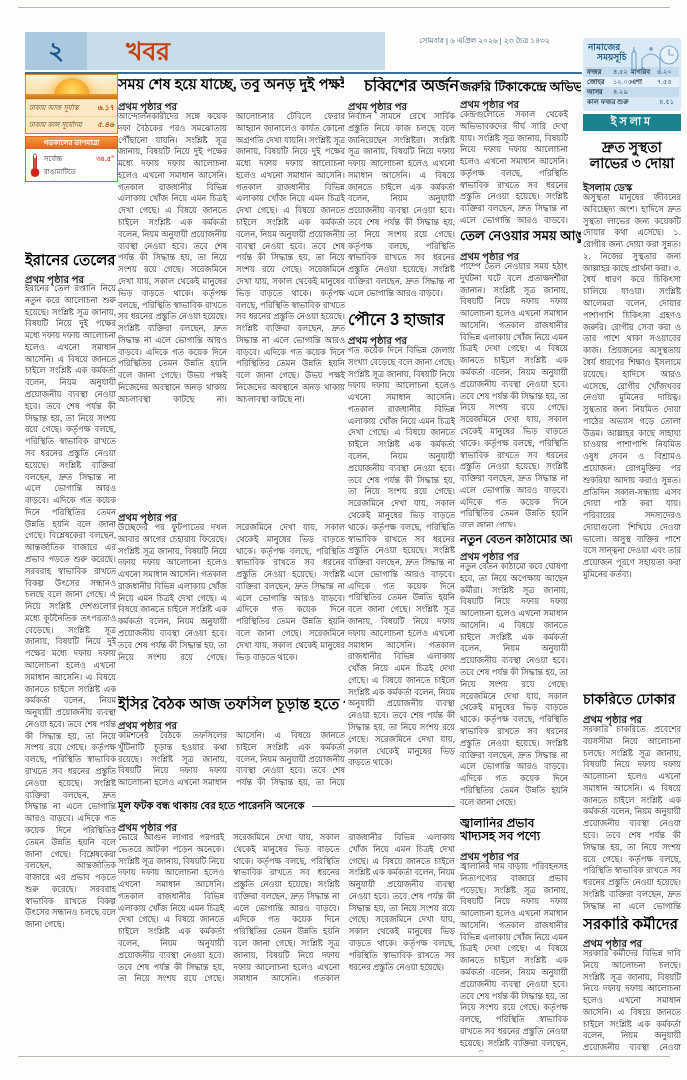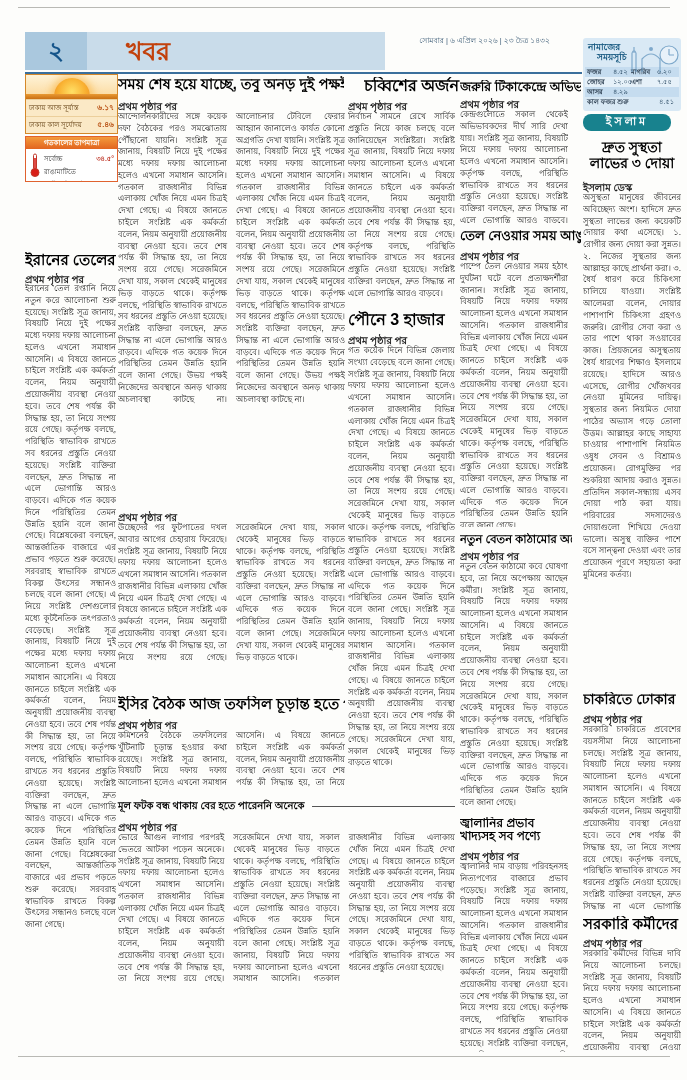--- a/index.html
+++ b/index.html
@@ -25,24 +25,24 @@
   .prayer-title .t2{margin-left:9px;display:block;}
   .mosque{position:absolute;right:1px;top:1px;z-index:1;opacity:.85;}
   .prayer-table{position:absolute;left:2px;top:29px;width:94px;font-size:6.6px;}
   .prayer-row{display:flex;height:10px;align-items:center;padding:0 2px;}
   .prayer-row:nth-child(odd){background:#c5dcef;}
   .prayer-row:nth-child(even){background:#e6f1f9;}
   .pl{font-weight:bold;color:#2c3e50;width:26px;}
   .pv{color:#12344f;width:18px;}
   .prayer-foot{position:absolute;left:4px;bottom:3px;width:90px;display:flex;justify-content:space-between;font-size:6.8px;color:#12344f;}
   .prayer-foot .pl{width:auto;}
-  .islam-banner{position:absolute;left:583px;top:114px;width:88px;height:17px;background:#18828e;color:#fff;
-    display:flex;align-items:center;justify-content:center;font-size:11px;font-weight:bold;letter-spacing:3px;border-radius:8px;}
-  
-  .sunbox{position:absolute;left:25px;top:74px;width:91px;height:58px;border:1px solid #d4882a;background:#fbe9c6;overflow:hidden;}
+  .islam-banner{position:absolute;left:583px;top:114px;width:98px;height:17px;background:#18828e;color:#fff;
+    display:flex;align-items:center;justify-content:center;font-size:11px;font-weight:bold;letter-spacing:3px;}
+  
+  .sunbox{position:absolute;left:25px;top:74px;width:91px;height:58px;border:1px solid #d4882a;background:#fbe9c6;overflow:hidden;font-style:italic;}
   .sun-sky{position:relative;height:24px;background:linear-gradient(#fef3d8,#fbd89a);overflow:hidden;}
   .sun-circle{position:absolute;left:50%;transform:translateX(-50%);top:3px;width:36px;height:36px;border-radius:50%;
     background:radial-gradient(circle at 50% 38%,#ffe066 0%,#f9b233 45%,#ef8f1f 78%);box-shadow:0 0 9px 3px rgba(247,166,29,.55);}
   .horizon{position:absolute;bottom:0;left:0;right:0;height:5px;background:linear-gradient(#e99a33,#c96f12);}
   .sun-row{height:16px;display:flex;justify-content:space-between;align-items:center;padding:0 3px;border-top:1px solid #eccf9b;font-size:6.8px;color:#5a3506;}
   .sun-row b{color:#b54708;font-size:7.5px;}
   .tempbox{position:absolute;left:25px;top:136px;width:91px;height:44px;border:1px solid #e0622e;background:#fff;overflow:hidden;}
   .temp-head{height:12px;background:linear-gradient(#f49b3c,#e2641f);color:#fff;font-size:7px;font-weight:bold;display:flex;align-items:center;justify-content:center;}
   .thermo{position:absolute;left:3px;top:15px;}
   .temp-rows{margin-left:18px;padding-top:3px;}

